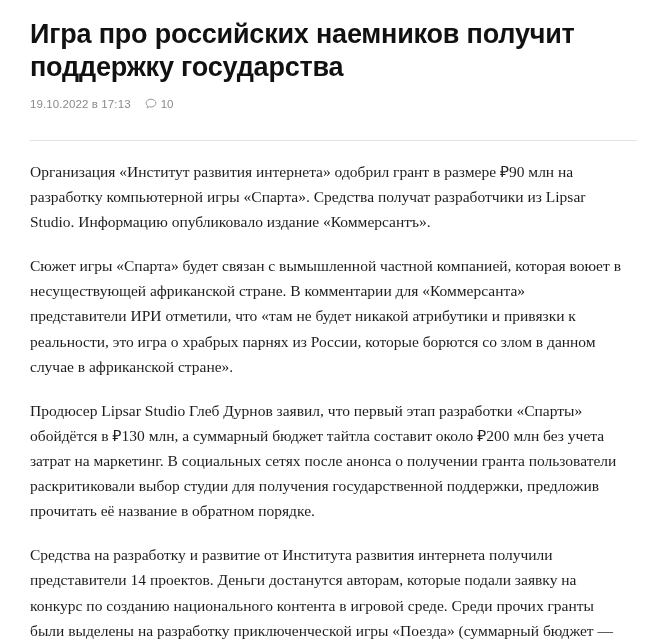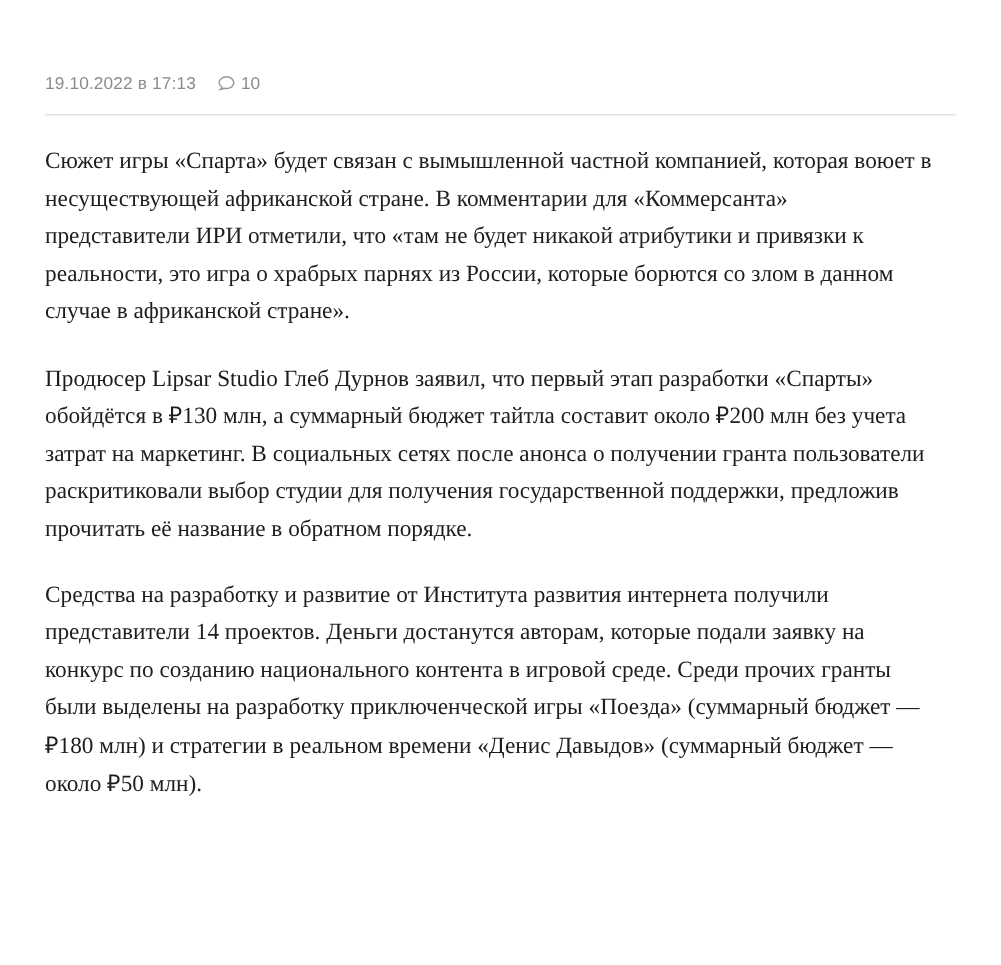--- a/index.html
+++ b/index.html
@@ -26,22 +26,22 @@
     line-height: 1.22;
     letter-spacing: -0.2px;
     color: #111111;
     margin: 0 0 0 0;
     padding: 0 10px 0 0;
   }
   .meta-row {
     display: flex;
     align-items: center;
     gap: 14px;
-    margin-top: 32px;
-    padding-bottom: 14px;
+    margin-top: 14px;
+    padding-bottom: 30px;
     border-bottom: 1px solid #e2e2e2;
   }
   .meta-date {
     font-family: "Liberation Sans", sans-serif;
     font-size: 11.5px;
     color: #8a8a8a;
     letter-spacing: 0.1px;
   }
   .comments {
     display: flex;
@@ -71,32 +71,34 @@
   }
   .article-body p:last-child {
     margin-bottom: 0;
   }
 </style>
 </head>
 <body>
 
 <div class="page">
 
+  <h1 class="article-title">Игра про российских наемников получит поддержку государства</h1>
 
   <div class="meta-row">
     <span class="meta-date">19.10.2022 в 17:13</span>
     <span class="comments">
       <span class="comment-icon">
         <svg width="12" height="12" viewBox="0 0 12 12" aria-hidden="true">
           <path d="M6 1.2c-2.7 0-4.9 1.7-4.9 3.8 0 1.2.7 2.3 1.8 3-.1.7-.5 1.3-1 1.7 0 0 1.5-.1 2.6-.9.5.1 1 .2 1.5.2 2.7 0 4.9-1.7 4.9-3.8S8.7 1.2 6 1.2z" fill="none" stroke="#9a9a9a" stroke-width="1"></path>
         </svg>
       </span>
       <span>10</span>
     </span>
   </div>
 
   <div class="article-body">
+    <p>Организация «Институт развития интернета» одобрил грант в размере ₽90 млн на разработку компьютерной игры «Спарта». Средства получат разработчики из Lipsar Studio. Информацию опубликовало издание «Коммерсантъ».</p>
     <p>Сюжет игры «Спарта» будет связан с вымышленной частной компанией, которая воюет в несуществующей африканской стране. В комментарии для «Коммерсанта» представители ИРИ отметили, что «там не будет никакой атрибутики и привязки к реальности, это игра о храбрых парнях из России, которые борются со злом в данном случае в африканской стране».</p>
     <p>Продюсер Lipsar Studio Глеб Дурнов заявил, что первый этап разработки «Спарты» обойдётся в ₽130 млн, а суммарный бюджет тайтла составит около ₽200 млн без учета затрат на маркетинг. В социальных сетях после анонса о получении гранта пользователи раскритиковали выбор студии для получения государственной поддержки, предложив прочитать её название в обратном порядке.</p>
     <p>Средства на разработку и развитие от Института развития интернета получили представители 14 проектов. Деньги достанутся авторам, которые подали заявку на конкурс по созданию национального контента в игровой среде. Среди прочих гранты были выделены на разработку приключенческой игры «Поезда» (суммарный бюджет — ₽180 млн) и стратегии в реальном времени «Денис Давыдов» (суммарный бюджет — около ₽50 млн).</p>
   </div>
 
 </div>
 
 </body></html>

